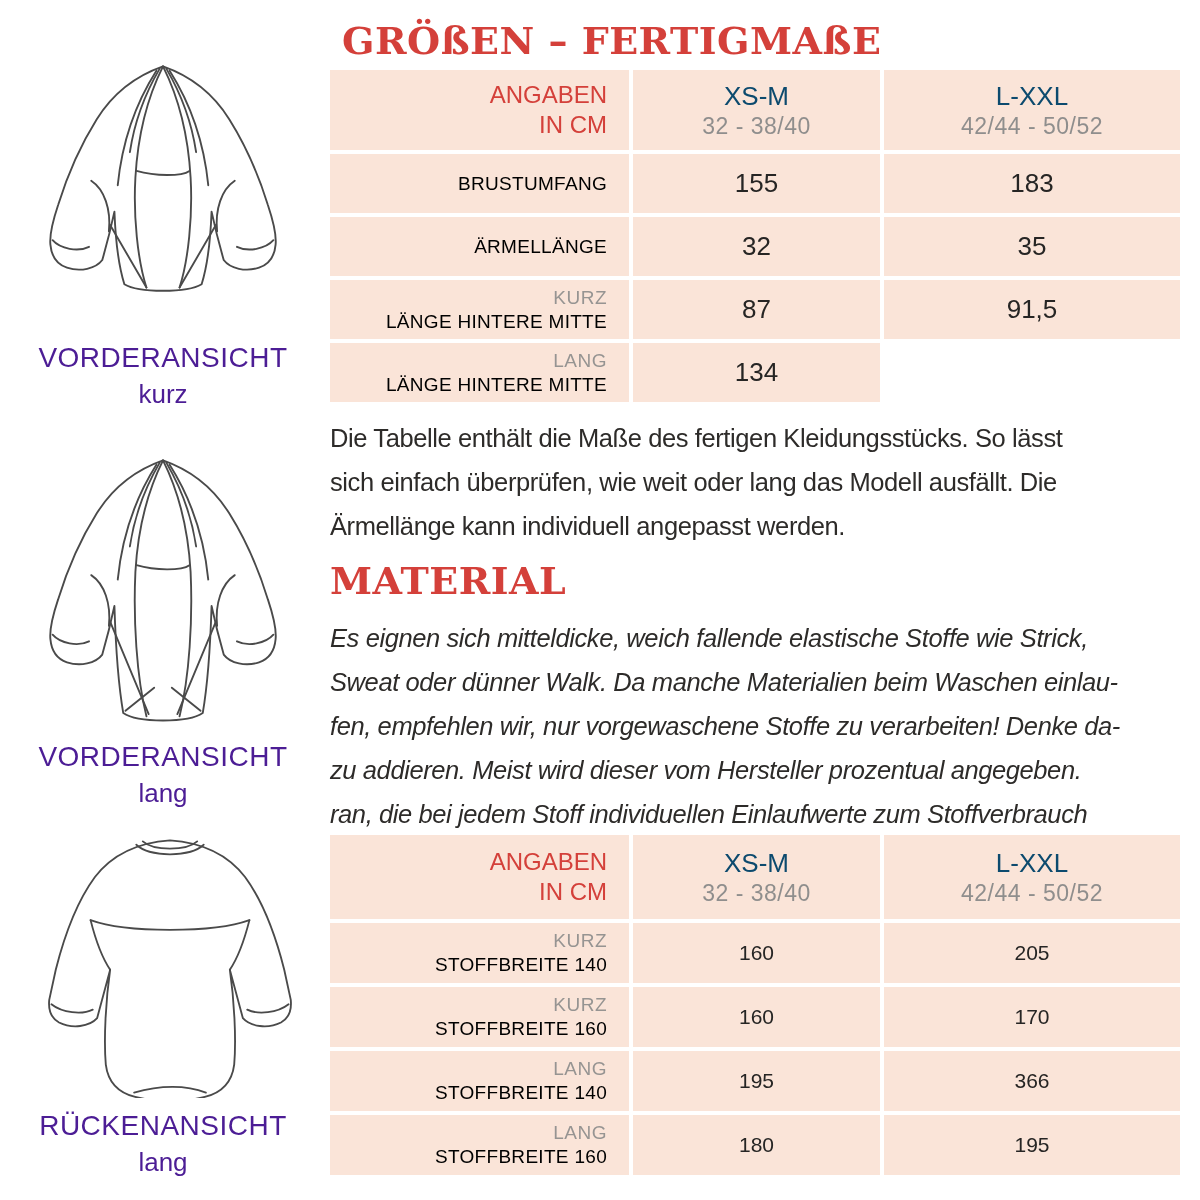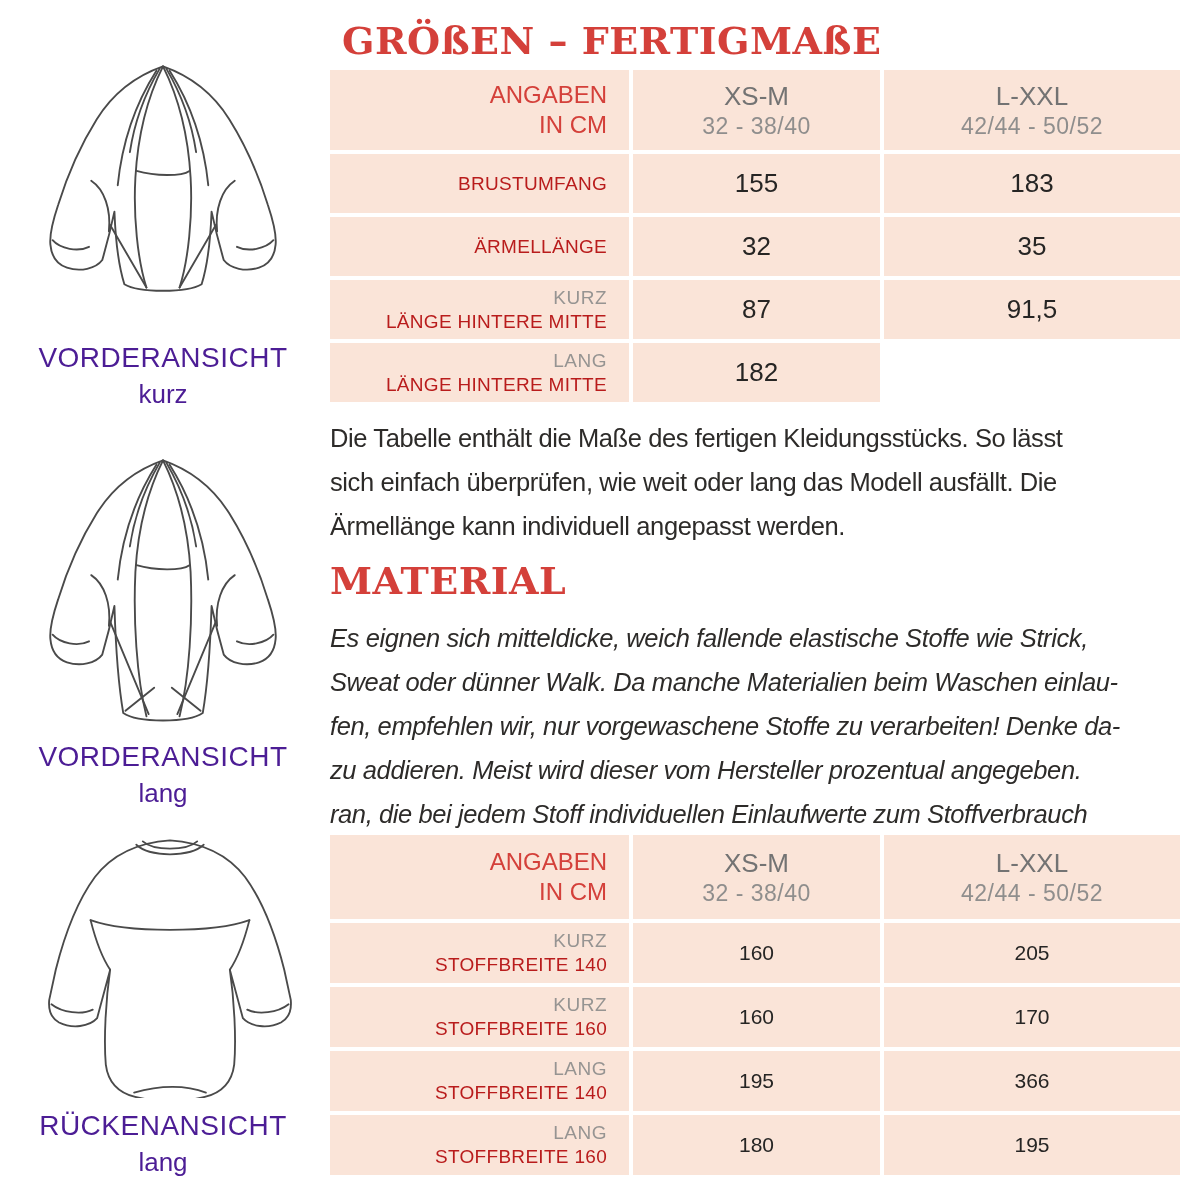--- a/index.html
+++ b/index.html
@@ -22,24 +22,24 @@
   
   .ftable{position:absolute;left:330px;width:842px;display:grid;
         grid-template-columns:299px 247px 296px;gap:4px;}
   #table-sizes{top:70px;grid-template-rows:80px 59px 59px 59px 59px;}
   #table-fabric{top:835px;grid-template-rows:84px 60px 60px 60px 60px;}
   .cell{background:#fae4d8;display:flex;flex-direction:column;justify-content:center;}
   .lbl{align-items:flex-end;padding-right:22px;box-sizing:border-box;text-align:right;}
   .val{align-items:center;font-size:26px;color:#262524;}
   #table-fabric .val{font-size:21px;}
   .hline{font-size:24px;line-height:30px;color:#d4403a;}
-  .hsize{font-size:26px;line-height:32px;color:#737373;text-align:left;}
+  .hsize{font-size:26px;line-height:32px;color:#0c4a6e;text-align:left;}
   .hrange{font-size:23px;line-height:28px;color:#8f8e8d;text-align:center;letter-spacing:.5px;}
   .prefix{font-size:19px;line-height:24px;color:#969492;letter-spacing:.5px;}
-  .rlabel{font-size:19px;line-height:24px;color:#b91c1c;letter-spacing:.3px;}
+  .rlabel{font-size:19px;line-height:24px;color:#000000;letter-spacing:.3px;}
 
   
   .fig-svg{position:absolute;}
   #fig1-svg{left:25px;top:62px;width:276px;height:242px;}
   #fig2-svg{left:25px;top:456px;width:276px;height:278px;}
   #fig3-svg{left:34px;top:836px;width:272px;height:262px;}
   .fig-label{position:absolute;left:28px;width:270px;text-align:center;color:#4c1d95;white-space:nowrap;}
   .fig-label.l1{font-size:28px;letter-spacing:.5px;}
   .fig-label.l2{font-size:26px;}
   #fig1-l1{top:342px;} #fig1-l2{top:379px;}
@@ -138,21 +138,21 @@
       <div class="prefix">KURZ</div>
       <div class="rlabel">LÄNGE HINTERE MITTE</div>
     </div>
     <div class="cell val">87</div>
     <div class="cell val">91,5</div>
 
     <div class="cell lbl">
       <div class="prefix">LANG</div>
       <div class="rlabel">LÄNGE HINTERE MITTE</div>
     </div>
-    <div class="cell val">182</div>
+    <div class="cell val">134</div>
   </div>
 
   <div id="para-sizes" class="para">
     <div class="pline">Die Tabelle enthält die Maße des fertigen Kleidungsstücks. So lässt</div>
     <div class="pline">sich einfach überprüfen, wie weit oder lang das Modell ausfällt. Die</div>
     <div class="pline">Ärmellänge kann individuell angepasst werden.</div>
   </div>
 
   <div id="title-material" class="section-title">MATERIAL</div>
 

